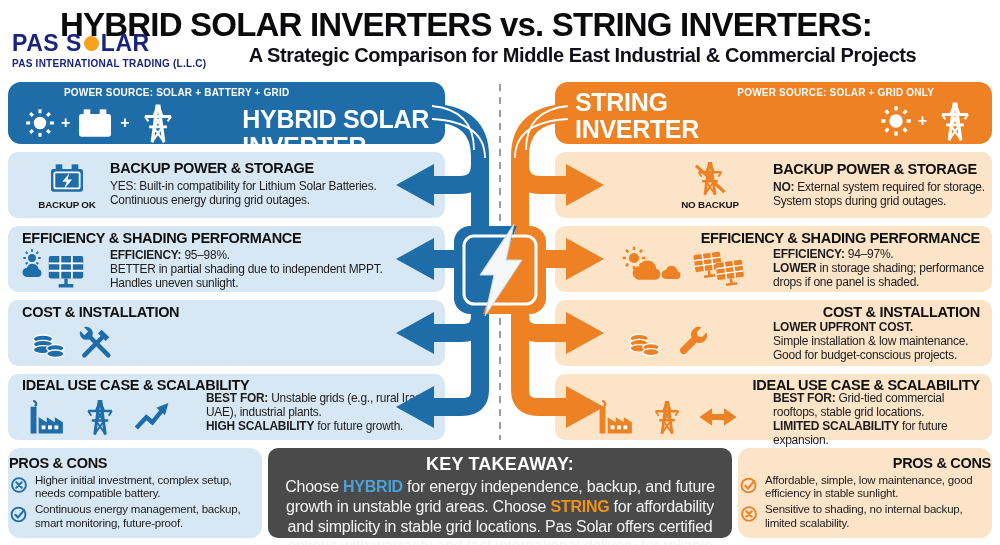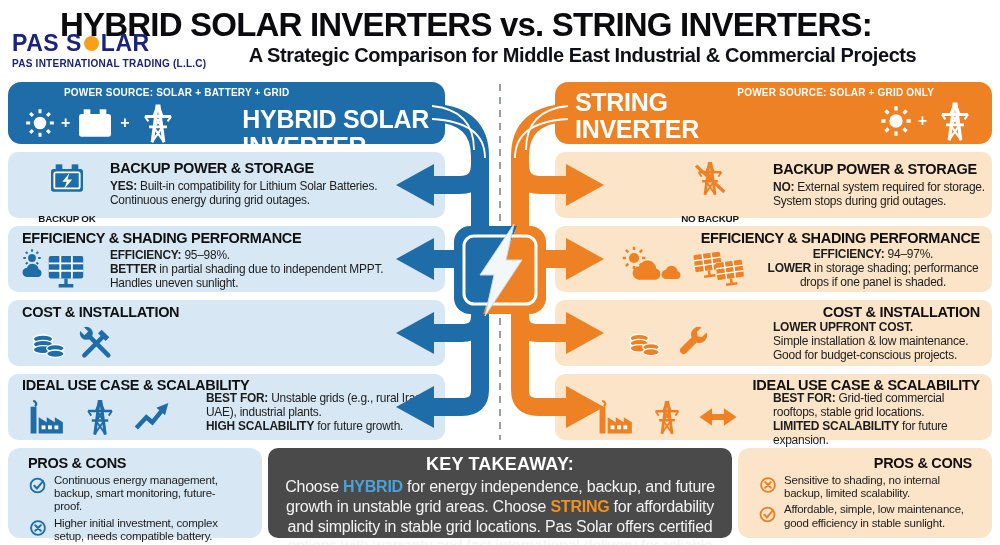--- a/index.html
+++ b/index.html
@@ -30,25 +30,25 @@
   .banner.st .btitle{left:20px;top:7px;text-align:left;}
   
   .row{position:absolute;width:437px;height:66px;border-radius:10px;}
   .row.hy{left:8px;background:#d7e8f4;}
   .row.st{left:555px;background:#fce4c8;}
   .r1{top:152px}.r2{top:226px}.r3{top:300px}.r4{top:374px}
   .rtitle{position:absolute;font-size:14.5px;font-weight:800;letter-spacing:-.3px;color:#101010;white-space:nowrap;}
   .rbody{position:absolute;font-size:11.9px;letter-spacing:-.22px;line-height:1.18;color:#1c1c1c;}
   .row.st .rbody{font-size:12px;letter-spacing:-.25px;}
   .iconwrap{position:absolute;display:flex;align-items:center;}
-  .iclabel{font-size:9.8px;font-weight:800;color:#141414;letter-spacing:-.2px;margin-top:15px;text-align:center;}
+  .iclabel{font-size:9.8px;font-weight:800;color:#141414;letter-spacing:-.2px;margin-top:1px;text-align:center;}
   .stack{display:flex;flex-direction:column;align-items:center;}
   .hyc{color:#1e6ca8;} .stc{color:#ee8124;}
   
-  .pros{position:absolute;top:448px;width:254px;height:90px;border-radius:12px;padding:7px 20px;box-sizing:border-box;}
+  .pros{position:absolute;top:448px;width:254px;height:90px;border-radius:12px;padding:7px 1px;box-sizing:border-box;}
   .pros.hy{left:8px;background:#d7e8f4;}
   .pros.st{left:738px;background:#fce4c8;}
   .pros-title{font-size:14.5px;font-weight:800;letter-spacing:-.3px;color:#101010;}
   .pros.st .pros-title{text-align:right;}
   .pc-item{display:flex;gap:6px;margin-top:3px;font-size:11.5px;letter-spacing:-.22px;line-height:1.15;color:#1c1c1c;}
   .pc-item .ic{flex:0 0 auto;margin-top:1px;}
   .takeaway{position:absolute;left:268px;top:448px;width:464px;height:90px;background:#4a4a4a;border-radius:10px;
             color:#fff;text-align:center;padding:6px 14px;box-sizing:border-box;}
   .tk-title{font-size:18px;font-weight:800;letter-spacing:.2px;}
   .tk-body{font-size:16px;letter-spacing:-.25px;line-height:1.24;color:#f3f3f3;margin-top:2px;}
@@ -187,37 +187,37 @@
   </div>
 
   <div class="row hy r1">
     <div class="iconwrap stack hyc" style="left:18px;top:6px;width:82px;">
       <svg class="ic" width="40" height="40">
           <use href="#sym-battery" width="40" height="40"></use>
         </svg>
       <div class="iclabel">BACKUP OK</div>
     </div>
     <div class="rtitle" style="left:102px;top:8px;">BACKUP POWER &amp; STORAGE</div>
-    <div class="rbody" style="left:102px;top:27px;width:296px;"><span style="font-weight: 700; text-align: center;">YES:</span><span> Built-in compatibility for Lithium Solar Batteries. Continuous energy during grid outages.</span></div>
+    <div class="rbody" style="left:102px;top:27px;width:296px;"><span style="font-weight: 400; text-align: center;">YES:</span><span> Built-in compatibility for Lithium Solar Batteries. Continuous energy during grid outages.</span></div>
   </div>
 
   <div class="row hy r2">
     <div class="rtitle" style="left:14px;top:4px;">EFFICIENCY &amp; SHADING PERFORMANCE</div>
     <div class="iconwrap hyc" style="left:12px;top:24px;width:88px;height:40px;">
       <svg class="ic abs" style="left:2px;top:-2px" width="20" height="20">
           <use href="#sym-sun" width="20" height="20"></use>
         </svg>
       <svg class="ic abs" style="left:0;top:8px" width="26" height="26">
           <use href="#sym-cloud" width="26" height="26"></use>
         </svg>
       <svg class="ic abs" style="left:24px;top:-2px" width="44" height="44">
           <use href="#sym-panel" width="44" height="44"></use>
         </svg>
     </div>
-    <div class="rbody" style="left:102px;top:22px;width:300px;"><span style="font-weight: 800;">EFFICIENCY:</span><span> 95–98%.</span><br><span style="font-weight: 700; text-align: right;">BETTER</span><span> in partial shading due to independent MPPT.</span><br><span>Handles uneven sunlight.</span></div>
+    <div class="rbody" style="left:102px;top:22px;width:300px;"><span style="font-weight: 800;">EFFICIENCY:</span><span> 95–98%.</span><br><span style="font-weight: 400; text-align: right;">BETTER</span><span> in partial shading due to independent MPPT.</span><br><span>Handles uneven sunlight.</span></div>
   </div>
 
   <div class="row hy r3">
     <div class="rtitle" style="left:14px;top:4px;">COST &amp; INSTALLATION</div>
     <div class="iconwrap hyc" style="left:20px;top:23px;gap:8px;">
       <svg class="ic" width="40" height="40">
           <use href="#sym-coins" width="40" height="40"></use>
         </svg>
       <svg class="ic" width="40" height="40">
           <use href="#sym-tools" width="40" height="40"></use>
@@ -264,21 +264,21 @@
       <svg class="ic abs" style="left:42px;top:12px" width="26" height="26">
           <use href="#sym-cloud" width="26" height="26"></use>
         </svg>
       <svg class="ic abs" style="left:74px;top:-1px;transform:rotate(-8deg)" width="34" height="34">
           <use href="#sym-panel" width="34" height="34"></use>
         </svg>
       <svg class="ic abs" style="left:96px;top:7px;transform:rotate(-8deg)" width="34" height="34">
           <use href="#sym-panel" width="34" height="34"></use>
         </svg>
     </div>
-    <div class="rbody" style="left:212px;top:21px;width:212px;text-align:center;"><span style="font-weight: 800;">EFFICIENCY:</span><span> 94–97%.</span><br><span style="font-weight: 800;">LOWER</span><span> in storage shading; performance drops if one panel is shaded.</span></div>
+    <div class="rbody" style="left:218px;top:21px;width:212px;"><span style="font-weight: 800;">EFFICIENCY:</span><span> 94–97%.</span><br><span style="font-weight: 800;">LOWER</span><span> in storage shading; performance drops if one panel is shaded.</span></div>
   </div>
 
   <div class="row st r3">
     <div class="rtitle" style="right:12px;top:4px;">COST &amp; INSTALLATION</div>
     <div class="iconwrap stc" style="left:70px;top:23px;gap:10px;">
       <svg class="ic" width="38" height="38">
           <use href="#sym-coins" width="38" height="38"></use>
         </svg>
       <svg class="ic" width="38" height="38">
           <use href="#sym-wrench" width="38" height="38"></use>
@@ -300,50 +300,50 @@
           <use href="#sym-dblarrow" width="42" height="42"></use>
         </svg>
     </div>
     <div class="rbody" style="left:218px;top:17px;width:216px;"><span style="font-weight: 800;">BEST FOR:</span><span> Grid-tied commercial rooftops, stable grid locations.</span><br><span style="font-weight: 800;">LIMITED SCALABILITY</span><span> for future expansion.</span></div>
   </div>
 
   <div class="pros hy">
     <div class="pros-title">PROS &amp; CONS</div>
     <div class="pc-item">
       <svg class="ic hyc" width="20" height="20">
-          <use href="#sym-check" width="20" height="20"></use>
-        </svg>
-      <span>Continuous energy management, backup, smart monitoring, future-proof.</span>
+          <use href="#sym-cross" width="20" height="20"></use>
+        </svg>
+      <span>Higher initial investment, complex setup, needs compatible battery.</span>
     </div>
     <div class="pc-item">
       <svg class="ic hyc" width="20" height="20">
-          <use href="#sym-cross" width="20" height="20"></use>
-        </svg>
-      <span>Higher initial investment, complex setup, needs compatible battery.</span>
+          <use href="#sym-check" width="20" height="20"></use>
+        </svg>
+      <span>Continuous energy management, backup, smart monitoring, future-proof.</span>
     </div>
   </div>
 
   <div class="takeaway">
     <div class="tk-title">KEY TAKEAWAY:</div>
     <div class="tk-body"><span>Choose </span><span style="font-weight: 800; color: rgb(74, 163, 216);">HYBRID</span><span> for energy independence, backup, and future growth in unstable grid areas. Choose </span><span style="font-weight: 800; color: rgb(240, 146, 30);">STRING</span><span> for affordability and simplicity in stable grid locations. Pas Solar offers certified options with warranty and fast international delivery for reliable long-term performance in the Middle East.</span></div>
   </div>
 
   <div class="pros st">
     <div class="pros-title">PROS &amp; CONS</div>
     <div class="pc-item">
       <svg class="ic stc" width="20" height="20">
-          <use href="#sym-cross" width="20" height="20"></use>
-        </svg>
-      <span>Sensitive to shading, no internal backup, limited scalability.</span>
+          <use href="#sym-check" width="20" height="20"></use>
+        </svg>
+      <span>Affordable, simple, low maintenance, good efficiency in stable sunlight.</span>
     </div>
     <div class="pc-item">
       <svg class="ic stc" width="20" height="20">
-          <use href="#sym-check" width="20" height="20"></use>
-        </svg>
-      <span>Affordable, simple, low maintenance, good efficiency in stable sunlight.</span>
+          <use href="#sym-cross" width="20" height="20"></use>
+        </svg>
+      <span>Sensitive to shading, no internal backup, limited scalability.</span>
     </div>
   </div>
 
   <svg id="flow" viewBox="0 0 240 380">
     <line x1="120" y1="4" x2="120" y2="360" stroke="#9a9fa5" stroke-width="2" stroke-dasharray="7 6"></line>
 
     <g stroke="#1e6ca8" stroke-width="18" fill="none">
       <path d="M55 33 Q100 36 100 76 L100 150"></path>
       <path d="M100 84 Q100 105 80 105 L44 105"></path>
       <path d="M76 179 L44 179"></path>

